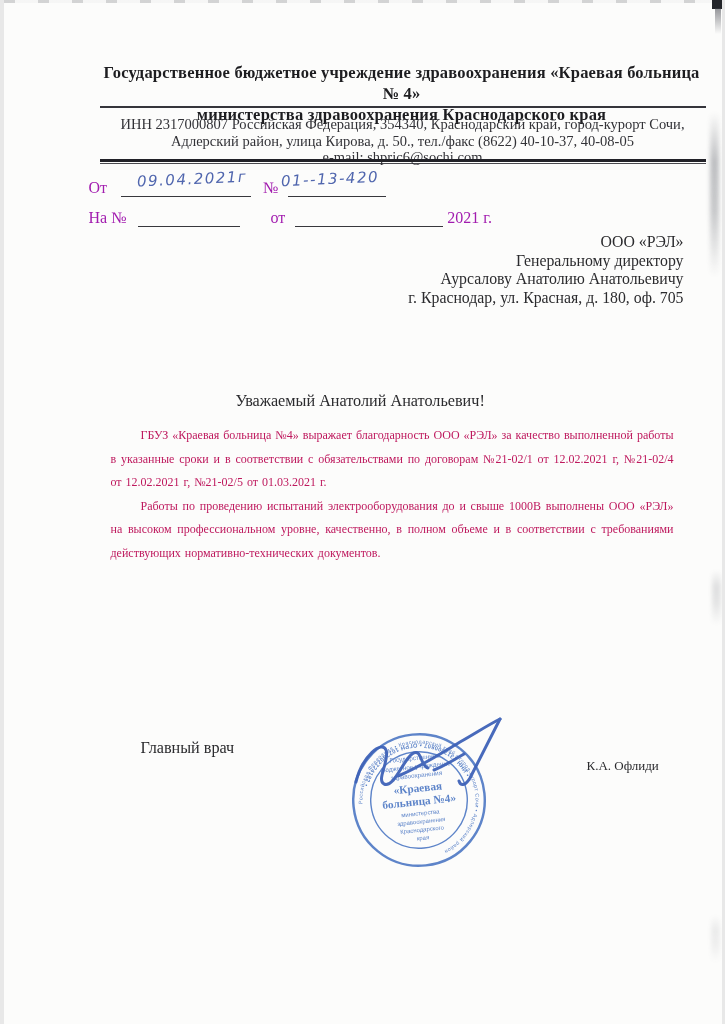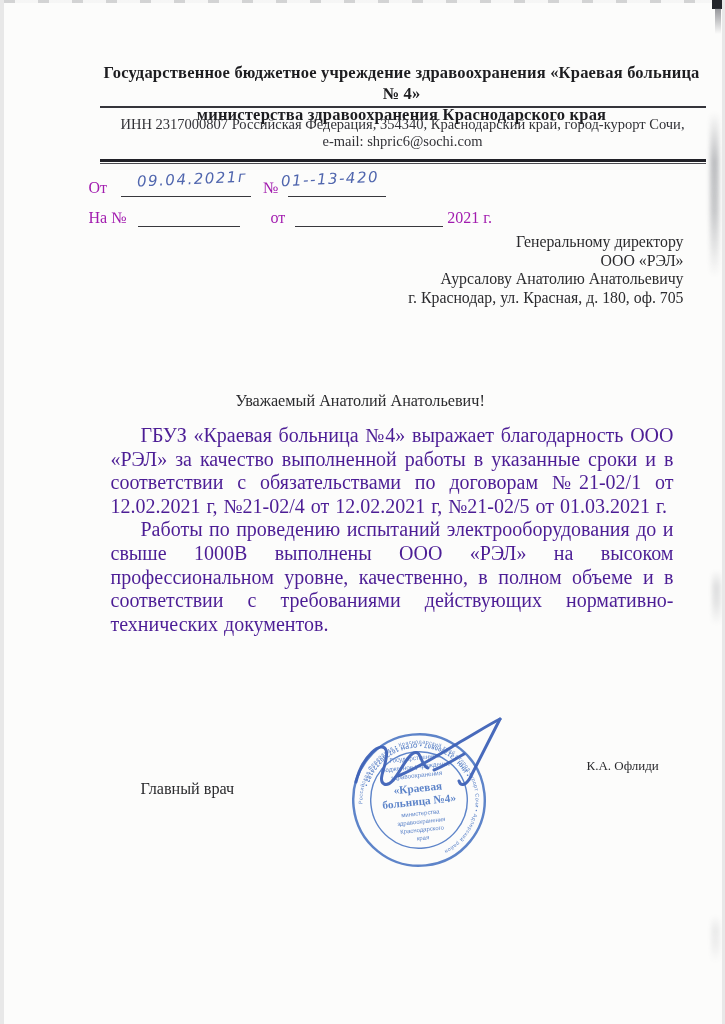--- a/index.html
+++ b/index.html
@@ -33,24 +33,24 @@
   .ref-label{display:inline-block;}
   .blank{display:inline-block;border-bottom:1.6px solid #37373c;height:18px;vertical-align:bottom;}
   .hand{position:absolute;font-family:"DejaVu Sans",sans-serif;font-style:italic;
     color:#5066ae;font-size:15px;letter-spacing:1.5px;transform:rotate(-2.5deg);white-space:nowrap;}
   
   .recipient{position:absolute;right:38px;top:233px;text-align:right;
     font-size:15.8px;line-height:18.7px;color:#2b2b2e;}
   
   .salutation{position:absolute;left:232px;top:392px;font-size:16.2px;color:#2b2b2e;}
   .body-text{position:absolute;left:107px;top:424px;width:563px;
-    font-size:20px;line-height:23.6px;text-align:justify;color:#4c1d95;word-spacing:1px;}
+    font-size:12px;line-height:23.6px;text-align:justify;color:#be185d;word-spacing:1px;}
   .body-text p{margin:0;text-indent:30px;}
   
-  .sig-position{position:absolute;left:137px;top:780px;font-size:16.2px;}
+  .sig-position{position:absolute;left:137px;top:739px;font-size:16.2px;}
   .sig-name{position:absolute;left:583px;top:758px;font-size:13px;}
   
   .stamp{position:absolute;left:340px;top:725px;width:150px;height:150px;opacity:.9;}
   .autograph{position:absolute;left:338px;top:710px;width:185px;height:105px;}
 </style>
 </head>
 <body>
 
 <div class="page">
 
@@ -61,20 +61,21 @@
   <div class="scan-streak streak-2"></div>
   <div class="scan-streak streak-3"></div>
 
   <div class="org">
     <div>Государственное бюджетное учреждение здравоохранения «Краевая больница № 4»</div>
     <div>министерства здравоохранения Краснодарского края</div>
   </div>
   <div class="rule1"></div>
   <div class="contact">
     <div>ИНН 2317000807 Российская Федерация, 354340, Краснодарский край, город-курорт Сочи,</div>
+    <div>Адлерский район, улица Кирова, д. 50.,  тел./факс (8622) 40-10-37, 40-08-05</div>
     <div>e-mail: shpric6@sochi.com</div>
   </div>
   <div class="rule2">
     <div class="r-a"></div>
       <div class="r-b"></div>
   </div>
 
   <div class="ref" style="left:85px;top:178px;">
     <span class="ref-label">От</span>
     <span class="blank" style="width:130px;margin-left:10px;"></span>
@@ -86,22 +87,22 @@
 
   <div class="ref" style="left:85px;top:208px;">
     <span class="ref-label">На  №</span>
     <span class="blank" style="width:102px;margin-left:8px;"></span>
     <span class="ref-label" style="margin-left:26px;">от</span>
     <span class="blank" style="width:148px;margin-left:6px;"></span>
     <span class="ref-label">2021 г.</span>
   </div>
 
   <div class="recipient">
+    <div>ООО «РЭЛ»</div>
     <div>Генеральному директору</div>
-    <div>ООО «РЭЛ»</div>
     <div>Аурсалову Анатолию Анатольевичу</div>
     <div>г. Краснодар, ул. Красная, д. 180, оф. 705</div>
   </div>
 
   <div class="salutation">Уважаемый Анатолий Анатольевич!</div>
   <div class="body-text">
     <p>ГБУЗ «Краевая больница №4» выражает благодарность ООО «РЭЛ» за качество выполненной работы в указанные сроки и в соответствии с обязательствами по договорам №21-02/1 от 12.02.2021 г, №21-02/4 от 12.02.2021 г, №21-02/5 от 01.03.2021 г.</p>
     <p>Работы по проведению испытаний электрооборудования до и свыше 1000В выполнены ООО «РЭЛ» на высоком профессиональном уровне, качественно, в полном объеме и в соответствии с требованиями действующих нормативно-технических документов.</p>
   </div>
 

